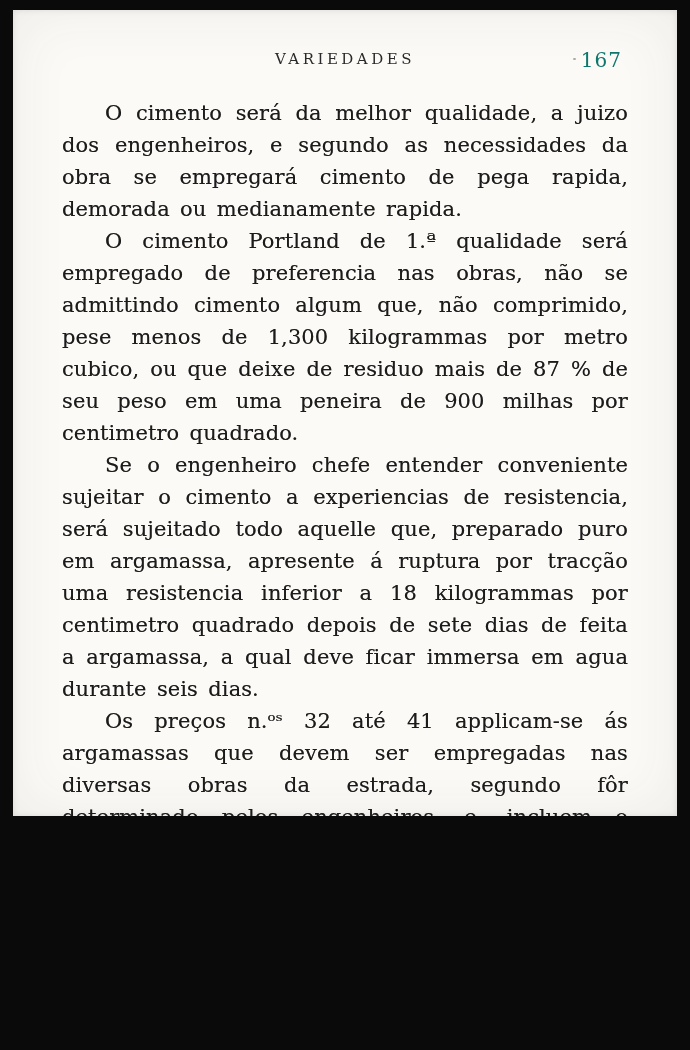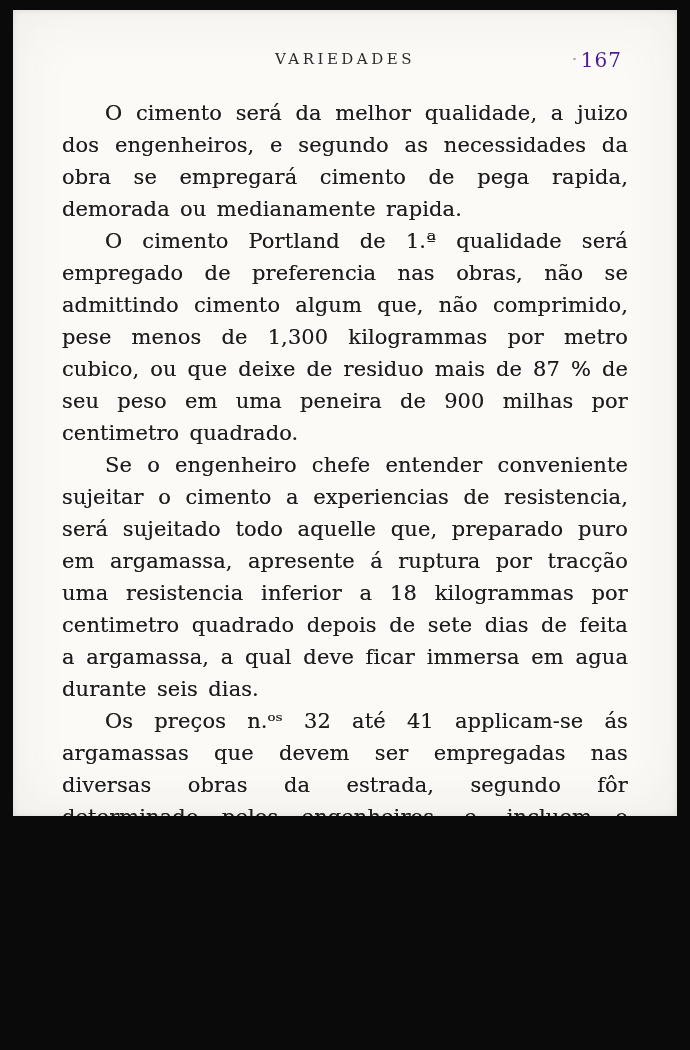--- a/index.html
+++ b/index.html
@@ -34,21 +34,21 @@
     letter-spacing: 3.5px;
     font-variant: small-caps;
     text-transform: uppercase;
   }
   .page-number {
     position: absolute;
     right: 6px;
     top: -2px;
     font-size: 20px;
     letter-spacing: 1px;
-    color: #4c1d95;
+    color: #0f766e;
   }
   .text-block {
     margin: 25px 49px 0 49px;
   }
   .text-block p {
     margin: 0;
     font-family: "DejaVu Serif", "Liberation Serif", serif;
     font-size: 21px;
     line-height: 32px;
     color: #1b1b1b;

